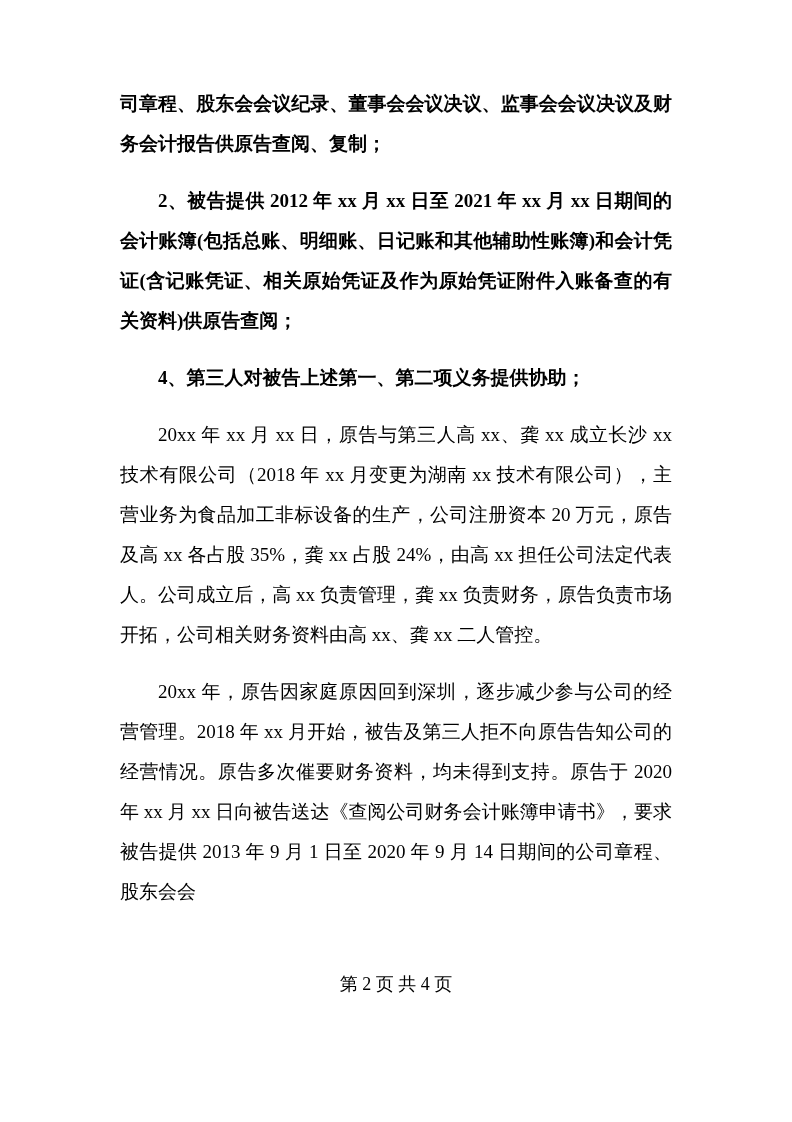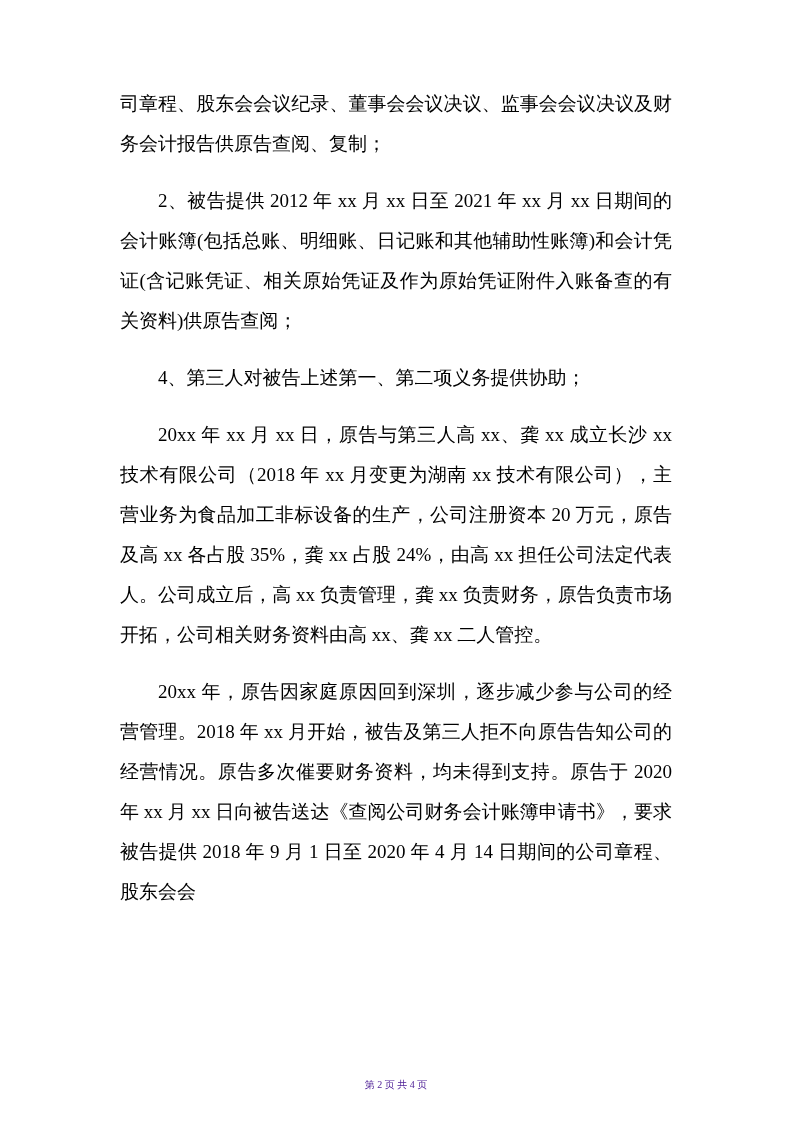--- a/index.html
+++ b/index.html
@@ -24,51 +24,51 @@
   }
   .content p {
     margin: 0 0 17px 0;
     font-size: 19px;
     line-height: 40px;
     text-align: justify;
     text-justify: inter-ideograph;
     word-break: break-all;
   }
   .claim {
-    font-weight: normal;
+    font-weight: bold;
     text-indent: 2em;
   }
   .claim.noindent {
     text-indent: 0;
   }
   .heading {
     font-weight: bold;
     text-align: center;
     text-indent: 2em; 
   }
   .body-p {
     font-weight: normal;
     text-indent: 2em;
   }
   .footer {
     position: absolute;
     left: 0;
-    top: 1076px;
+    top: 975px;
     width: 792px;
     text-align: center;
-    font-size: 10px;
+    font-size: 18px;
     line-height: 18px;
-    color: #4c1d95;
+    color: #000000;
   }
 </style>
 </head>
 <body>
 
 <div class="page">
   <div class="content">
     <p class="claim noindent">司章程、股东会会议纪录、董事会会议决议、监事会会议决议及财务会计报告供原告查阅、复制；</p>
     <p class="claim">2、被告提供 2012 年 xx 月 xx 日至 2021 年 xx 月 xx 日期间的会计账簿(包括总账、明细账、日记账和其他辅助性账簿)和会计凭证(含记账凭证、相关原始凭证及作为原始凭证附件入账备查的有关资料)供原告查阅；</p>
     <p class="claim">4、第三人对被告上述第一、第二项义务提供协助；</p>
     <p class="body-p">20xx 年 xx 月 xx 日，原告与第三人高 xx、龚 xx 成立长沙 xx 技术有限公司（2018 年 xx 月变更为湖南 xx 技术有限公司），主营业务为食品加工非标设备的生产，公司注册资本 20 万元，原告及高 xx 各占股 35%，龚 xx 占股 24%，由高 xx 担任公司法定代表人。公司成立后，高 xx 负责管理，龚 xx 负责财务，原告负责市场开拓，公司相关财务资料由高 xx、龚 xx 二人管控。</p>
-    <p class="body-p">20xx 年，原告因家庭原因回到深圳，逐步减少参与公司的经营管理。2018 年 xx 月开始，被告及第三人拒不向原告告知公司的经营情况。原告多次催要财务资料，均未得到支持。原告于 2020 年 xx 月 xx 日向被告送达《查阅公司财务会计账簿申请书》，要求被告提供 2018 年 9 月 1 日至 2020 年 4 月 14 日期间的公司章程、股东会会</p>
+    <p class="body-p">20xx 年，原告因家庭原因回到深圳，逐步减少参与公司的经营管理。2018 年 xx 月开始，被告及第三人拒不向原告告知公司的经营情况。原告多次催要财务资料，均未得到支持。原告于 2020 年 xx 月 xx 日向被告送达《查阅公司财务会计账簿申请书》，要求被告提供 2013 年 9 月 1 日至 2020 年 9 月 14 日期间的公司章程、股东会会</p>
   </div>
   <div class="footer">第 2 页 共 4 页</div>
 </div>
 
 </body></html>

